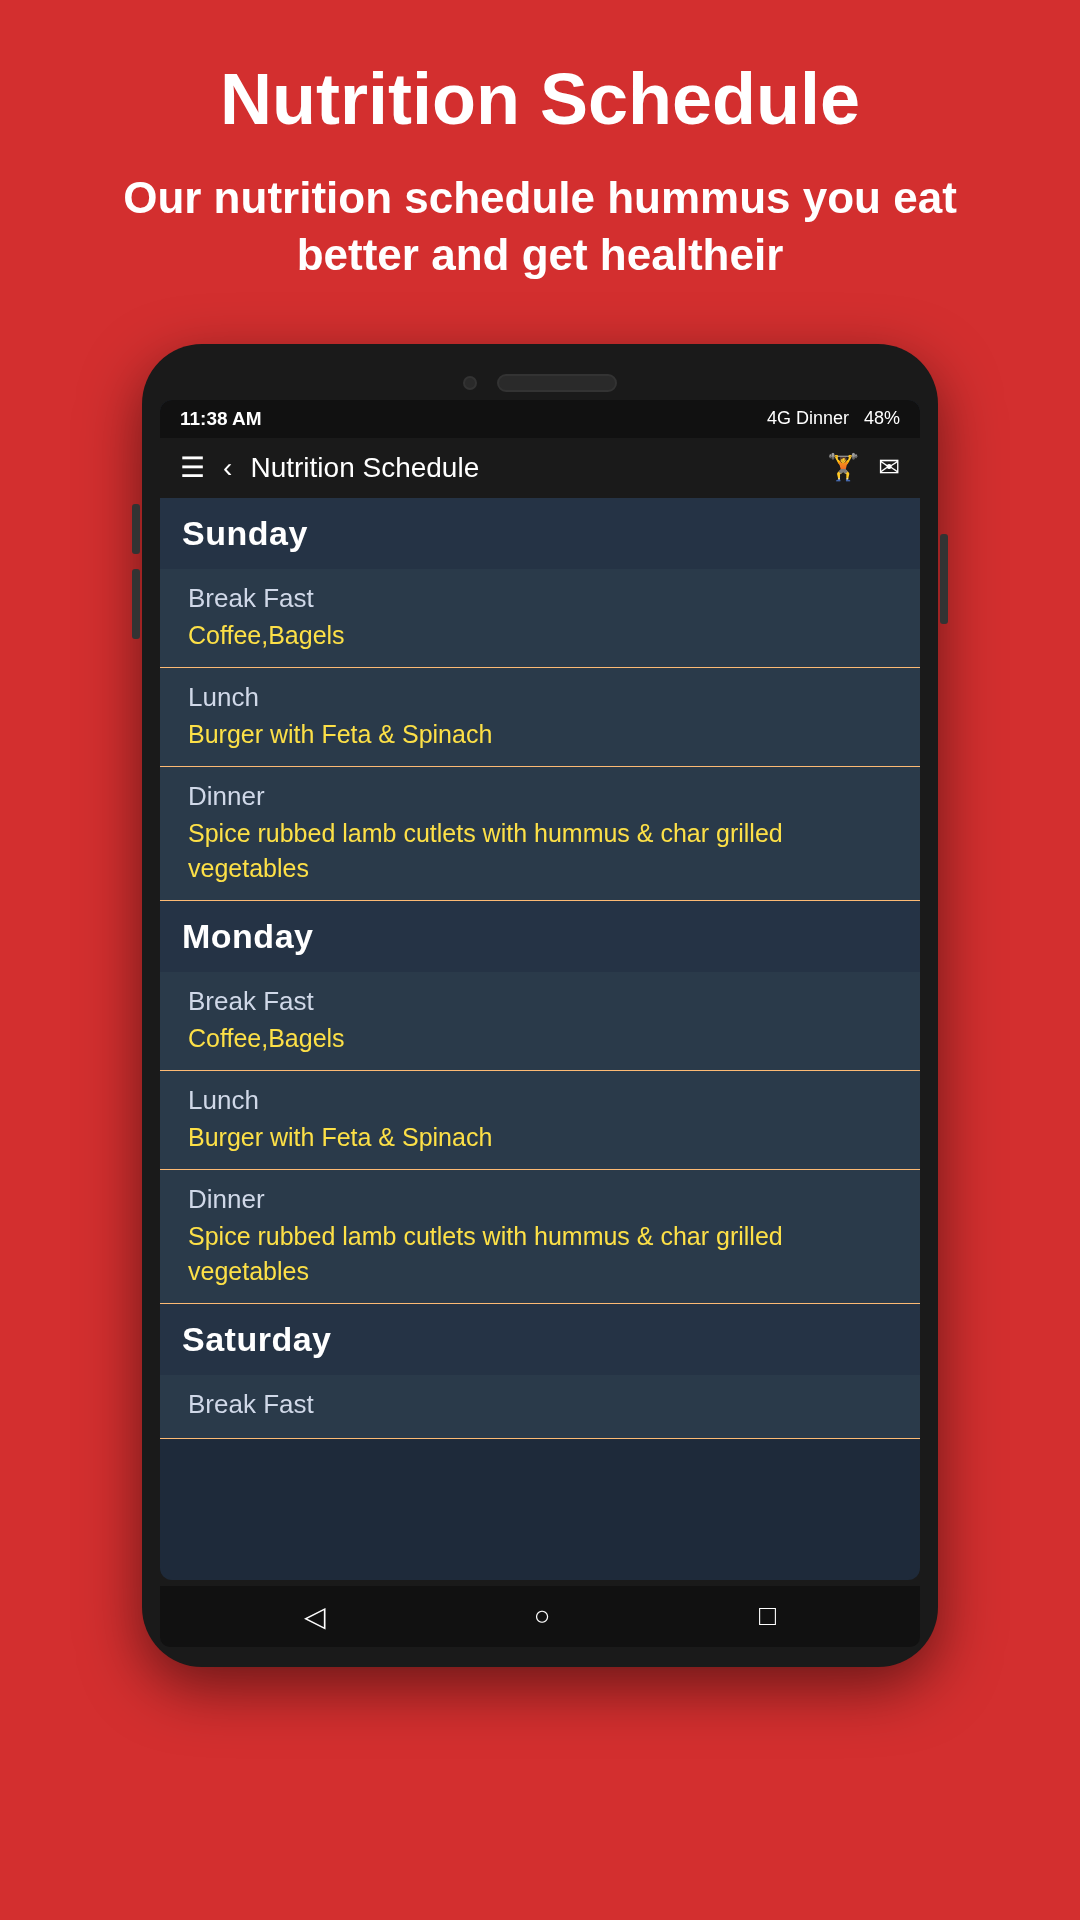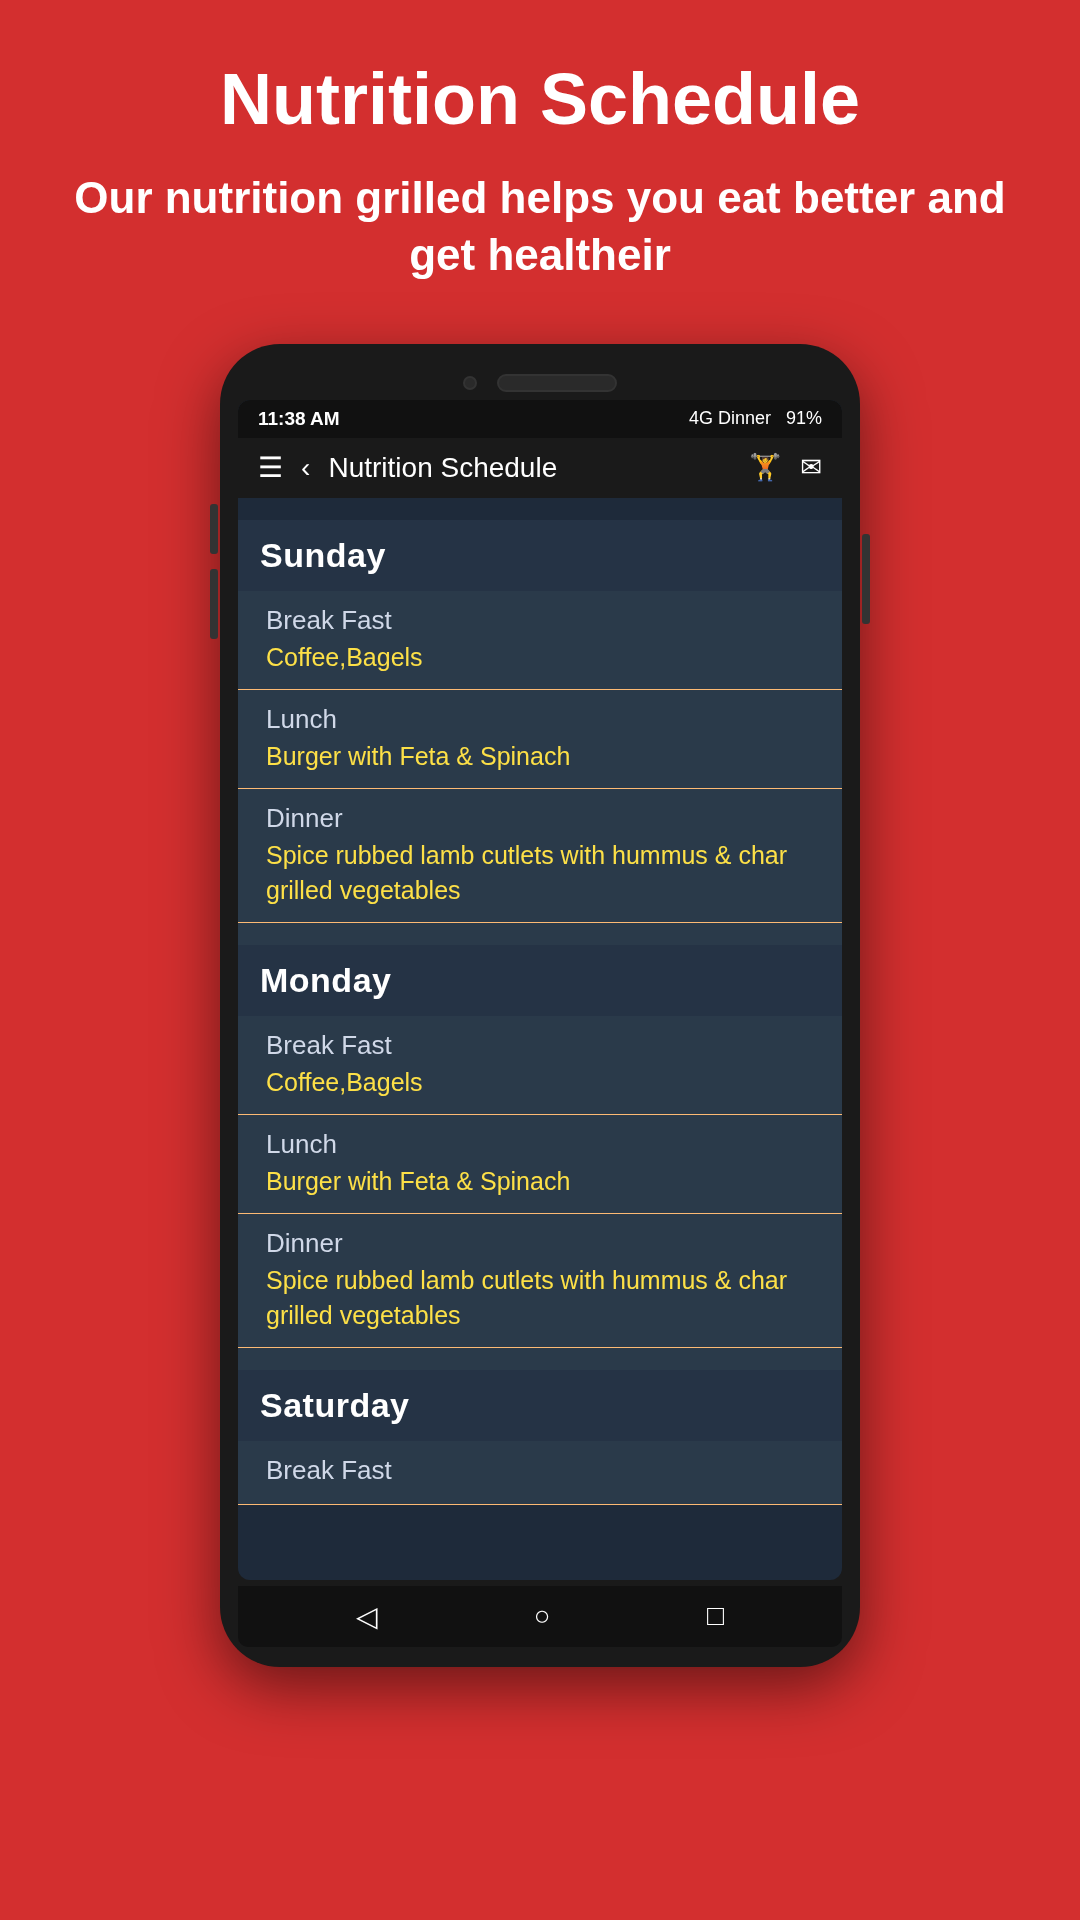--- a/index.html
+++ b/index.html
@@ -26,21 +26,21 @@
     }
     .page-subtitle {
       font-size: 44px;
       font-weight: 700;
       line-height: 1.3;
     }
 
     
     .phone-frame {
       margin: 20px auto 0 auto;
-      width: 640px;
+      width: 796px;
       background: #1a1a1a;
       border-radius: 60px;
       padding: 30px 18px 20px 18px;
       box-shadow: 0 20px 60px rgba(0,0,0,0.5);
       position: relative;
     }
 
     
     .phone-top {
       display: flex;
@@ -125,21 +125,20 @@
     }
 
     
     .day-header {
       background: #253345;
       padding: 16px 22px;
       color: white;
       font-size: 34px;
       font-weight: 600;
       letter-spacing: 0.5px;
-      margin-top: 22px;
     }
 
     
     .meal-item {
       padding: 14px 28px;
       border-bottom: 1px solid #fdba74;
     }
     .meal-type {
       color: #d0d8e8;
       font-size: 26px;
@@ -193,42 +192,42 @@
       height: 90px;
     }
   </style>
 </head>
 <body>
 
 <div>
 
   <div class="page-header">
     <div class="page-title">Nutrition Schedule</div>
-    <div class="page-subtitle">Our nutrition grilled helps you eat better and get healtheir</div>
+    <div class="page-subtitle">Our nutrition schedule hummus you eat better and get healtheir</div>
   </div>
 
   <div class="phone-frame">
 
     <div class="phone-side-btn phone-vol-up"></div>
     <div class="phone-side-btn phone-vol-down"></div>
     <div class="phone-side-btn phone-power"></div>
 
     <div class="phone-top">
       <div class="phone-camera"></div>
       <div class="phone-speaker"></div>
     </div>
 
     <div class="phone-screen">
 
       <div class="status-bar">
         <span class="status-left">11:38 AM</span>
         <span class="status-right">
           <span>4G Dinner</span>
           &nbsp;
-          <span>91%</span>
+          <span>48%</span>
         </span>
       </div>
 
       <div class="app-toolbar">
         <span class="toolbar-menu-icon">☰</span>
         <span class="toolbar-back-icon">‹</span>
         <span class="toolbar-title">Nutrition Schedule</span>
         <div class="toolbar-icons">
           <span class="toolbar-icon">🏋</span>
           <span class="toolbar-icon">✉</span>

